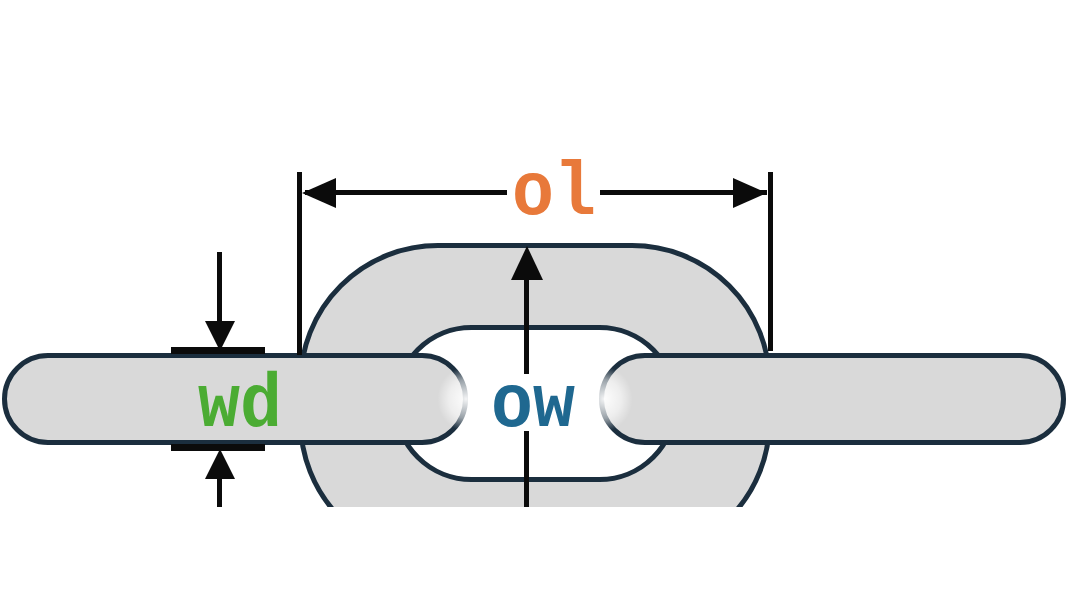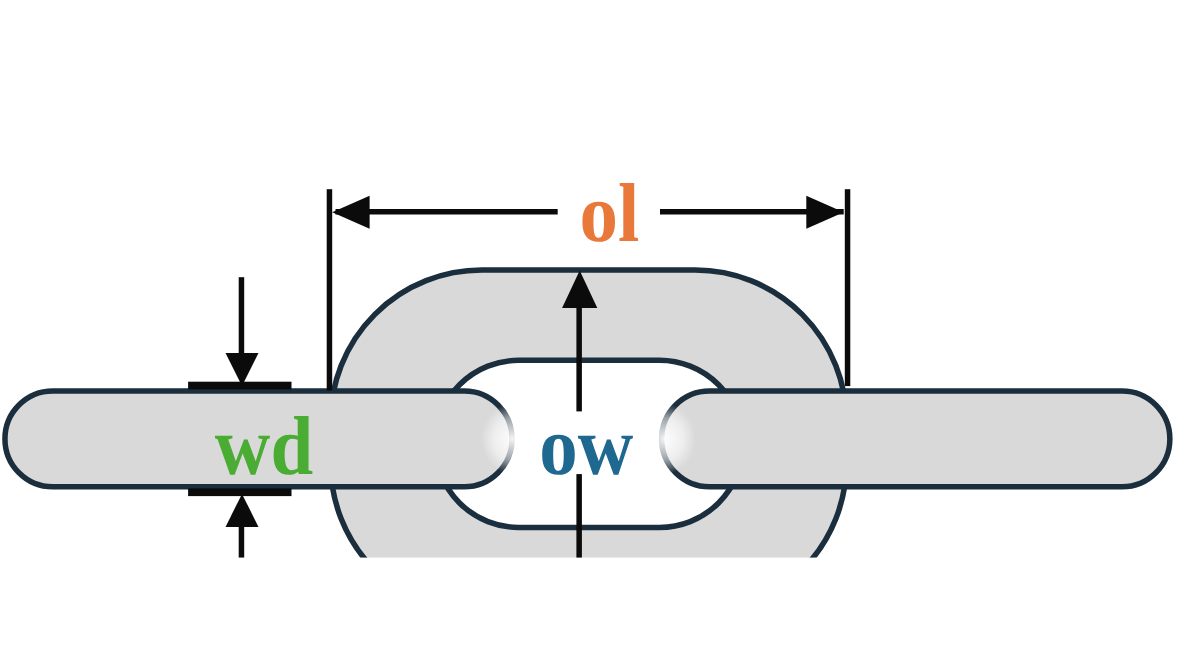--- a/index.html
+++ b/index.html
@@ -1,18 +1,18 @@
 <!DOCTYPE html>
 <html><head>
 <meta charset="utf-8">
 <style>
   html,body{margin:0;padding:0;background:#fff;}
   .canvas{
     position:relative;width:1070px;height:507px;background:#ffffff;
-    overflow:hidden;font-family:Liberation Serif, serif;text-align:center;
+    overflow:hidden;font-family:Liberation Mono, monospace;text-align:center;
   }
   .abs{position:absolute;}
 
   
   .center-link-outer{
     left:298px;top:243px;width:474px;height:318px;
     background:#d9d9d9;border:5px solid #1b2e3e;border-radius:140px;
     box-sizing:border-box;z-index:1;
   }
   .center-link-hole{

